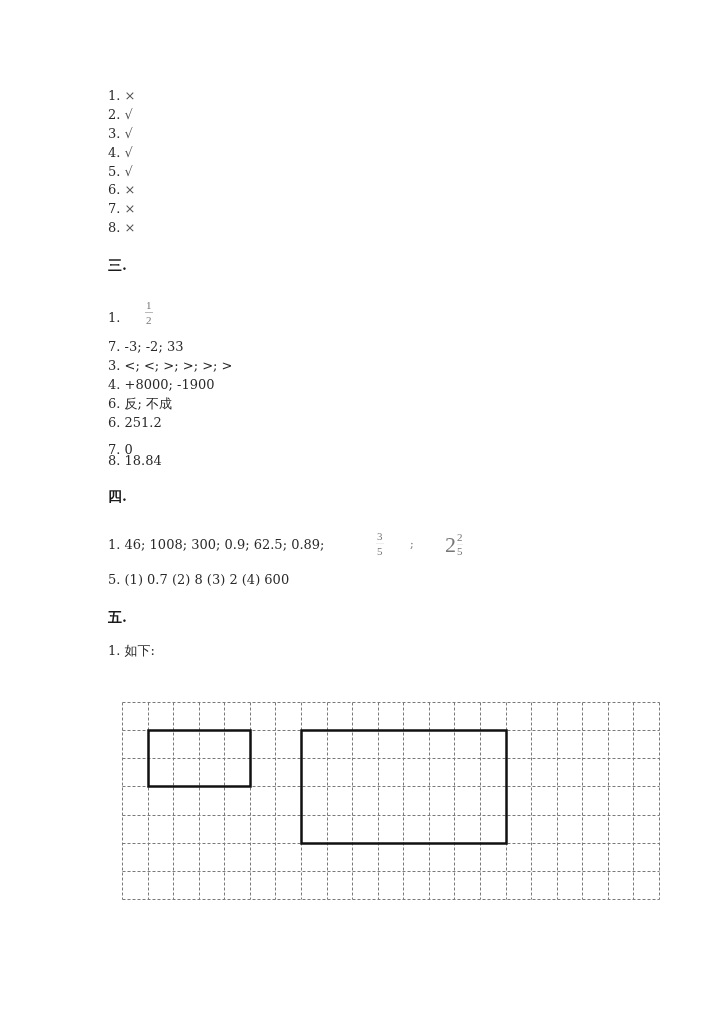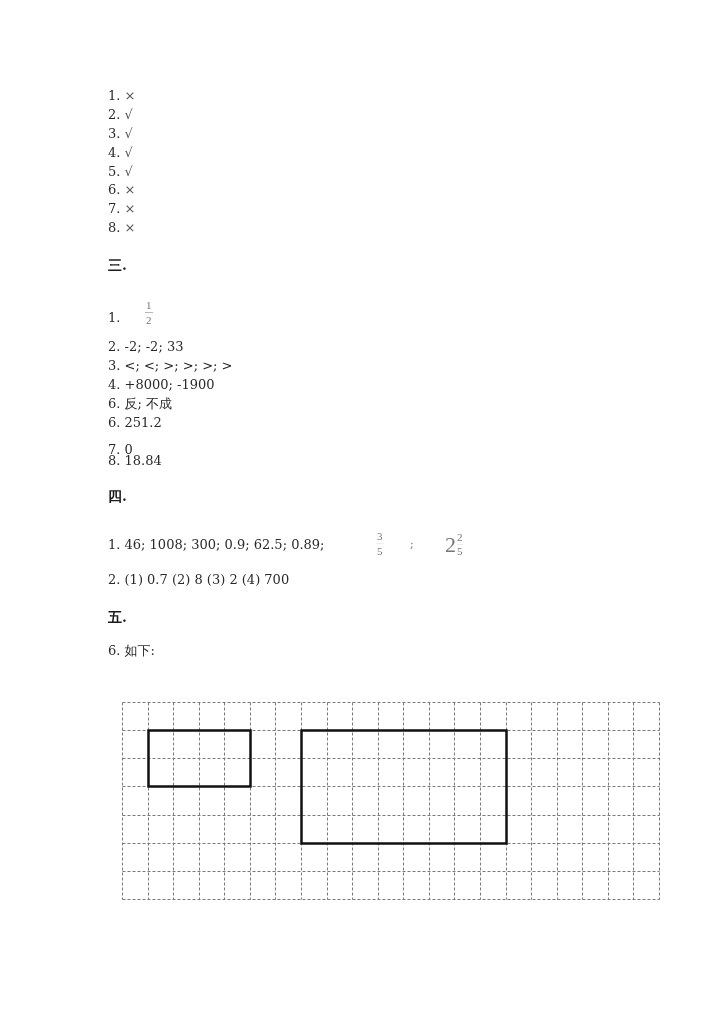--- a/index.html
+++ b/index.html
@@ -108,21 +108,21 @@
 
 <div class="heading" style="top:256px">三.</div>
 
 <div class="line" style="top:310px">1.</div>
 <div class="frac" style="left:145px; top:299px">
   <span class="num">1</span>
   <span class="bar"></span>
   <span class="num">2</span>
 </div>
 
-<div class="line" style="top:339px">2. -2; -2; 33</div>
+<div class="line" style="top:339px">7. -3; -2; 33</div>
 <div class="line" style="top:358px">3. &lt;; &lt;; &gt;; &gt;; &gt;; &gt;</div>
 <div class="line" style="top:377px">4. +8000; -1900</div>
 <div class="line" style="top:396px">6. 反; 不成</div>
 <div class="line" style="top:415px">6. 251.2</div>
 <div class="line" style="top:442px">7. 0</div>
 <div class="line" style="top:453px">8. 18.84</div>
 
 <div class="heading" style="top:487px">四.</div>
 
 <div class="line" style="top:537px">1. 46; 1008; 300; 0.9; 62.5; 0.89;</div>
@@ -134,24 +134,24 @@
 <span class="semi" style="left:410px; top:538px">;</span>
 <div class="mixed" style="left:445px; top:532px">
   <span class="whole">2</span>
   <span class="mfrac">
     <span>2</span>
     <span class="bar"></span>
     <span>5</span>
   </span>
 </div>
 
-<div class="line" style="top:572px">2. (1) 0.7 (2) 8 (3) 2 (4) 700</div>
+<div class="line" style="top:572px">5. (1) 0.7 (2) 8 (3) 2 (4) 600</div>
 
 <div class="heading" style="top:608px">五.</div>
-<div class="line" style="top:643px">6. 如下:</div>
+<div class="line" style="top:643px">1. 如下:</div>
 
 <div class="grid-wrap">
   <svg id="grid-svg" width="538" height="198" viewBox="0 0 538 198">
       <line x1="0.5" y1="0.5" x2="0.5" y2="197.5" stroke="#7a7a7a" stroke-width="1" stroke-dasharray="3,2"></line>
       <line x1="26.5" y1="0.5" x2="26.5" y2="197.5" stroke="#7a7a7a" stroke-width="1" stroke-dasharray="3,2"></line>
       <line x1="51.5" y1="0.5" x2="51.5" y2="197.5" stroke="#7a7a7a" stroke-width="1" stroke-dasharray="3,2"></line>
       <line x1="77.5" y1="0.5" x2="77.5" y2="197.5" stroke="#7a7a7a" stroke-width="1" stroke-dasharray="3,2"></line>
       <line x1="102.5" y1="0.5" x2="102.5" y2="197.5" stroke="#7a7a7a" stroke-width="1" stroke-dasharray="3,2"></line>
       <line x1="128.5" y1="0.5" x2="128.5" y2="197.5" stroke="#7a7a7a" stroke-width="1" stroke-dasharray="3,2"></line>
       <line x1="153.5" y1="0.5" x2="153.5" y2="197.5" stroke="#7a7a7a" stroke-width="1" stroke-dasharray="3,2"></line>

